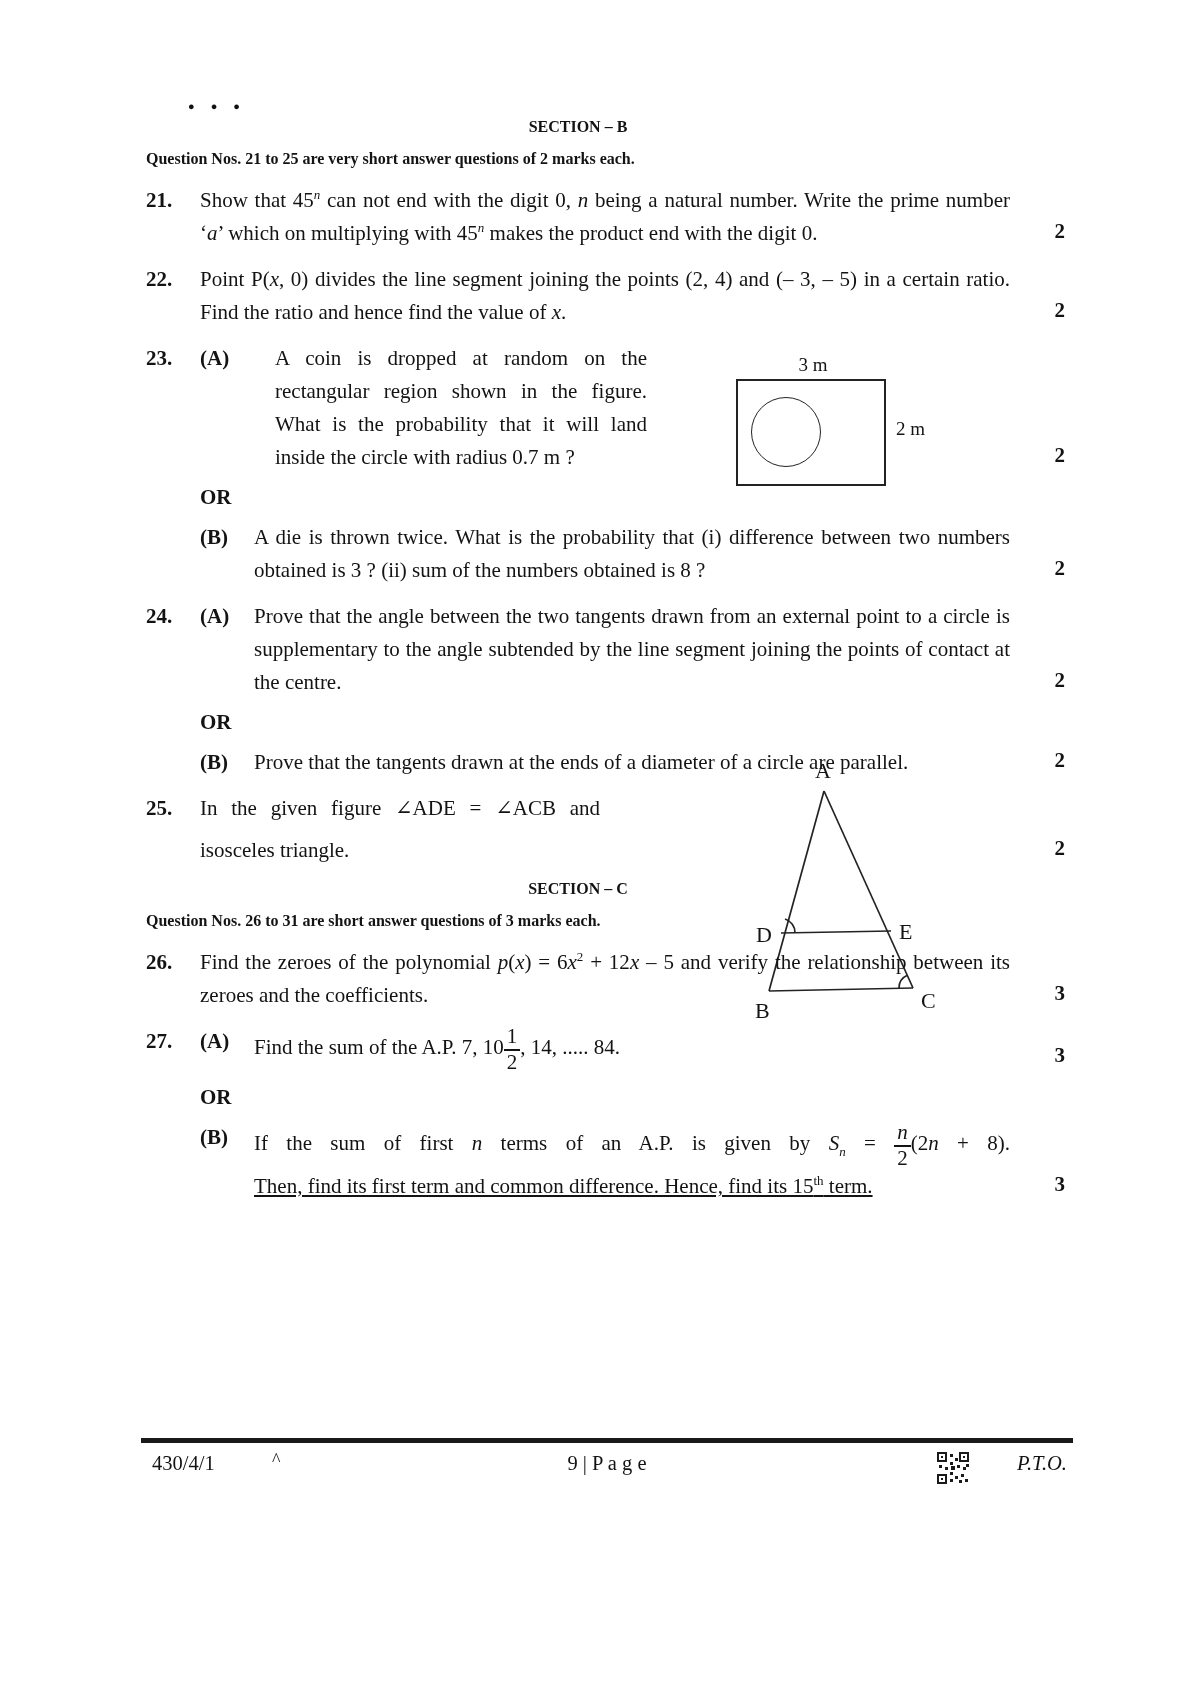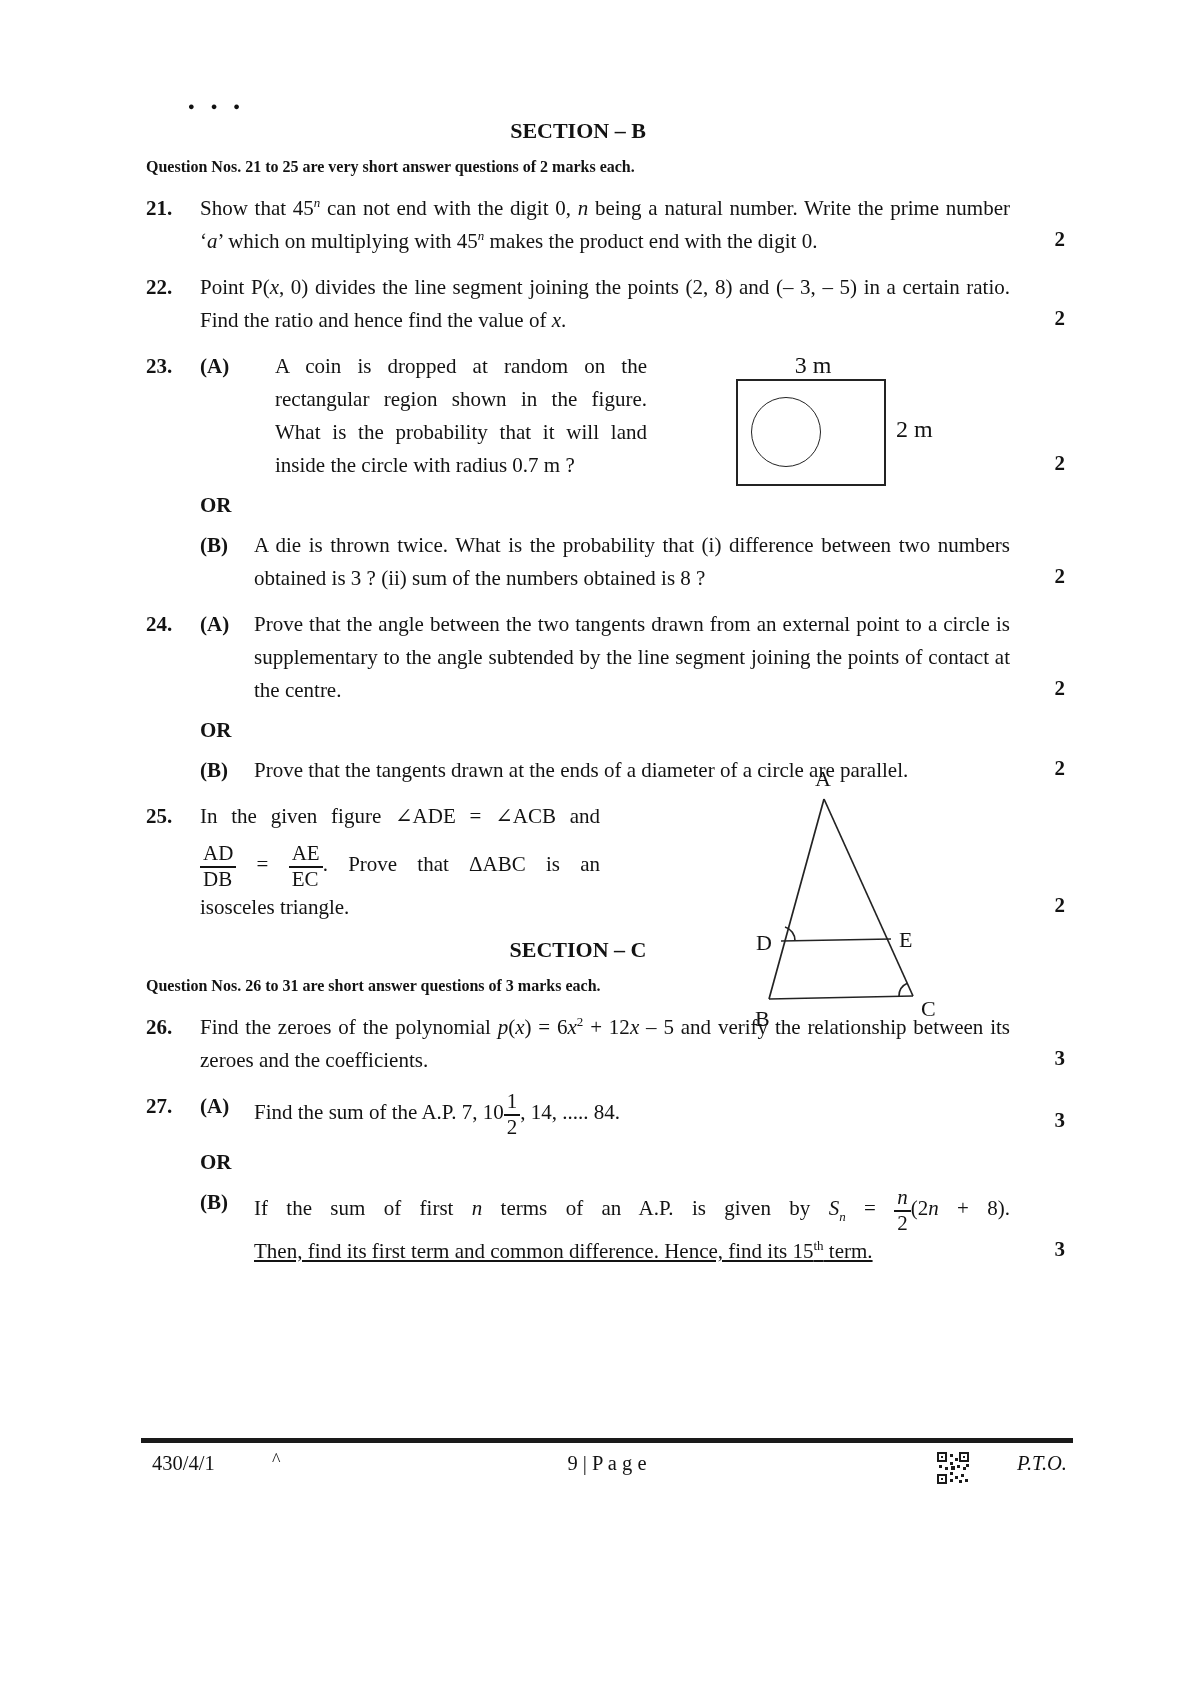--- a/index.html
+++ b/index.html
@@ -2,21 +2,21 @@
 <html><head>
 <meta charset="utf-8">
 <style>
   html,body{margin:0;padding:0;background:#e8e8e8;}
   .page{
     position:relative;width:1190px;height:1683px;margin:0 auto;background:#ffffff;
     font-family:"Liberation Serif","DejaVu Serif",serif;color:#131313;overflow:hidden;
   }
   .main{position:absolute;left:146px;top:100px;width:927px;}
   .dots{font-size:11px;letter-spacing:16px;color:#111;margin:0 0 4px 42px;}
-  .section-head{font-size:22px;font-weight:700;text-align:center;margin:6px 63px 8px 0;}
+  .section-head{font-size:16px;font-weight:700;text-align:center;margin:6px 63px 8px 0;}
   .note{font-size:16px;font-weight:700;margin:4px 0 10px 0;line-height:30px;}
   .question{display:flex;position:relative;padding-right:63px;margin-bottom:13px;font-size:21px;line-height:33px;}
   .qnum{width:54px;flex:none;font-weight:700;}
   .qbody{flex:1;min-width:0;}
   .para{margin:0;text-align:justify;}
   .marks{position:absolute;right:8px;bottom:2px;width:44px;text-align:right;font-weight:600;font-size:21px;}
   .sub{display:flex;position:relative;}
   .sub .marks{right:-55px;}
   .sublabel{width:54px;flex:none;font-weight:700;}
   .subbody{flex:1;min-width:0;}
@@ -28,21 +28,21 @@
   .frac{display:inline-block;vertical-align:middle;text-align:center;line-height:1.12;}
   .frac .ft{display:block;border-bottom:2px solid #131313;padding:0 3px;}
   .frac .fb{display:block;padding:0 3px;}
   .w372{width:372px;margin-left:21px;}
   .q25line{width:400px;text-align:justify;text-align-last:justify;margin:0 0 9px 0;}
   .q25line.last{text-align-last:auto;margin:0;}
   .stretch{text-align:justify;text-align-last:justify;}
   .w680{width:690px;margin-top:0;text-decoration:underline;}
   .mathline{margin:0;}
   
-  .fig-rect{position:absolute;right:120px;top:4px;width:154px;font-size:24px;line-height:22px;text-align:center;}
+  .fig-rect{position:absolute;right:120px;top:12px;width:154px;font-size:19px;line-height:22px;text-align:center;}
   .fig-rect .rect{position:relative;width:146px;height:103px;border:2px solid #232323;margin-top:3px;}
   .fig-rect .circle{position:absolute;left:13px;top:16px;width:68px;height:68px;border:1.7px solid #232323;border-radius:50%;}
   .fig-rect .rlabel{position:absolute;left:160px;top:64px;white-space:nowrap;}
   
   .fig-tri{position:absolute;right:128px;top:-40px;}
   .fig-tri line,.fig-tri path{stroke:#232323;stroke-width:1.7;fill:none;}
   .fig-tri text{font-family:"Liberation Serif","DejaVu Serif",serif;font-size:22px;fill:#131313;}
   
   .footer{position:absolute;left:141px;top:1438px;width:932px;font-size:20.5px;}
   .rule{height:5px;background:#1a1a1a;}
@@ -68,21 +68,21 @@
       <div class="qnum">21.</div>
       <div class="qbody">
         <p class="para"><span>Show that 45</span><sup>n</sup><span> can not end with the digit 0, </span><i>n</i><span> being a natural number. Write the prime number ‘</span><i>a</i><span>’ which on multiplying with 45</span><sup>n</sup><span> makes the product end with the digit 0.</span></p>
       </div>
       <div class="marks">2</div>
     </div>
 
     <div class="question">
       <div class="qnum">22.</div>
       <div class="qbody">
-        <p class="para"><span>Point P(</span><i>x</i><span>, 0) divides the line segment joining the points (2, 8) and (– 3, – 5) in a certain ratio. Find the ratio and hence find the value of </span><i>x</i><span>.</span></p>
+        <p class="para"><span>Point P(</span><i>x</i><span>, 0) divides the line segment joining the points (2, 4) and (– 3, – 5) in a certain ratio. Find the ratio and hence find the value of </span><i>x</i><span>.</span></p>
       </div>
       <div class="marks">2</div>
     </div>
 
     <div class="question">
       <div class="qnum">23.</div>
       <div class="qbody">
         <div class="sub">
           <div class="sublabel">(A)</div>
           <div class="subbody">
@@ -126,21 +126,20 @@
           </div>
           <div class="marks">2</div>
         </div>
       </div>
     </div>
 
     <div class="question">
       <div class="qnum">25.</div>
       <div class="qbody">
         <div class="q25line">In the given figure ∠ADE = ∠ACB and</div>
-        <div class="q25line mathline"><span class="frac"><span class="ft">AD</span><span class="fb">DB</span></span> <span>=</span> <span class="frac"><span class="ft">AE</span><span class="fb">EC</span></span><span>. Prove that ΔABC is an</span></div>
         <div class="q25line last">isosceles triangle.</div>
       </div>
       <svg class="fig-tri" width="214" height="272" viewBox="0 0 214 272">
         <line x1="93" y1="39" x2="38" y2="239"></line>
         <line x1="93" y1="39" x2="182" y2="236"></line>
         <line x1="38" y1="239" x2="182" y2="236"></line>
         <line x1="50" y1="181" x2="160" y2="179"></line>
         <path d="M54,167 A14,14 0 0 1 64,180.7"></path>
         <path d="M176.3,223.2 A14,14 0 0 0 168,236.3"></path>
         <text x="84" y="26">A</text>

